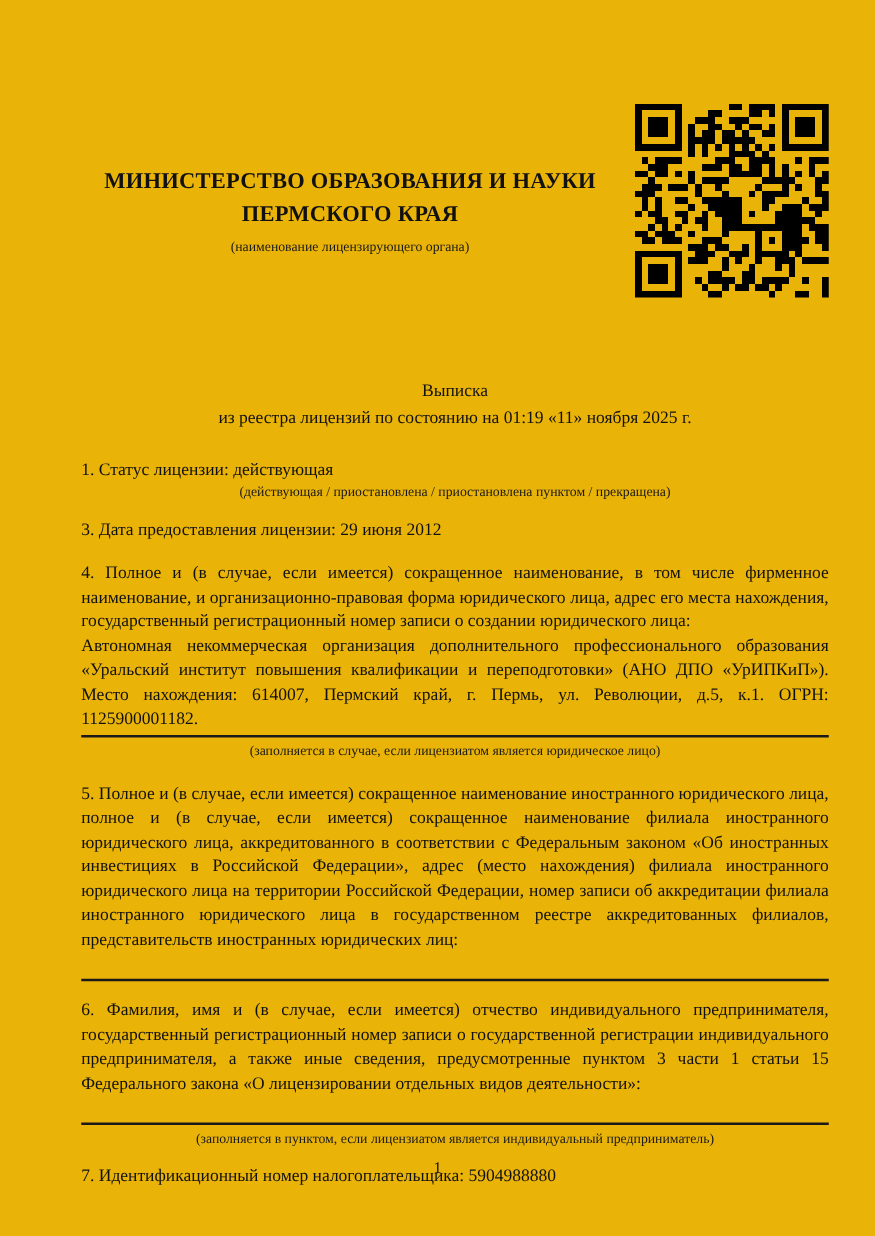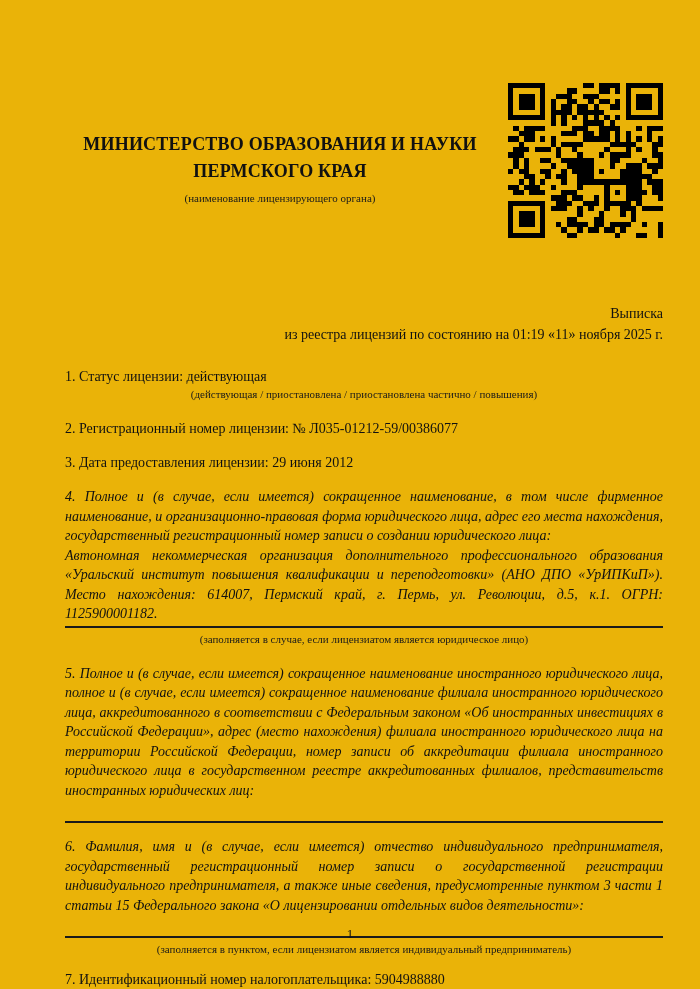--- a/index.html
+++ b/index.html
@@ -41,21 +41,21 @@
   }
   .caption {
     font-size: 11px;
     line-height: 14px;
     text-align: center;
     color: #1a1a1a;
   }
   .doc-title {
     margin: 98px 0 0 65px;
     width: 598px;
-    text-align: right;
+    text-align: center;
     font-size: 14px;
     line-height: 21px;
   }
   .content {
     margin-left: 65px;
     width: 598px;
     font-size: 14px;
   }
   .item {
     margin-top: 14px;
@@ -68,21 +68,20 @@
   }
   .line {
     margin: 0;
     line-height: 20px;
   }
   .just {
     margin: 0;
     line-height: 19.5px;
     text-align: justify;
     text-align-last: left;
-    font-style: italic;
   }
   .blankline {
     height: 19px;
   }
   .rule {
     border-top: 2px solid #1a1a1a;
     height: 0;
     margin-top: 2px;
   }
   .rule-caption {
@@ -116,26 +115,23 @@
 
   <section class="doc-title">
     <div>Выписка</div>
     <div>из реестра лицензий по состоянию на 01:19 «11» ноября 2025 г.</div>
   </section>
 
   <main class="content">
 
     <div class="item item-first">
       <p class="line">1. Статус лицензии: действующая</p>
-      <div class="caption">(действующая / приостановлена / приостановлена частично / повышения)</div>
+      <div class="caption">(действующая / приостановлена / приостановлена пунктом / прекращена)</div>
     </div>
 
-    <div class="item item-gap-lg">
-      <p class="line">2. Регистрационный номер лицензии: № Л035-01212-59/00386077</p>
-    </div>
 
     <div class="item">
       <p class="line">3. Дата предоставления лицензии: 29 июня 2012</p>
     </div>
 
     <div class="item">
       <p class="just">4. Полное и (в случае, если имеется) сокращенное наименование, в том числе фирменное наименование, и организационно-правовая форма юридического лица, адрес его места нахождения, государственный регистрационный номер записи о создании юридического лица:</p>
       <p class="just">Автономная некоммерческая организация дополнительного профессионального образования «Уральский институт повышения квалификации и переподготовки» (АНО ДПО «УрИПКиП»). Место нахождения: 614007, Пермский край, г. Пермь, ул. Революции, д.5, к.1. ОГРН: 1125900001182.</p>
       <div class="rule"></div>
       <div class="caption rule-caption">(заполняется в случае, если лицензиатом является юридическое лицо)</div>

